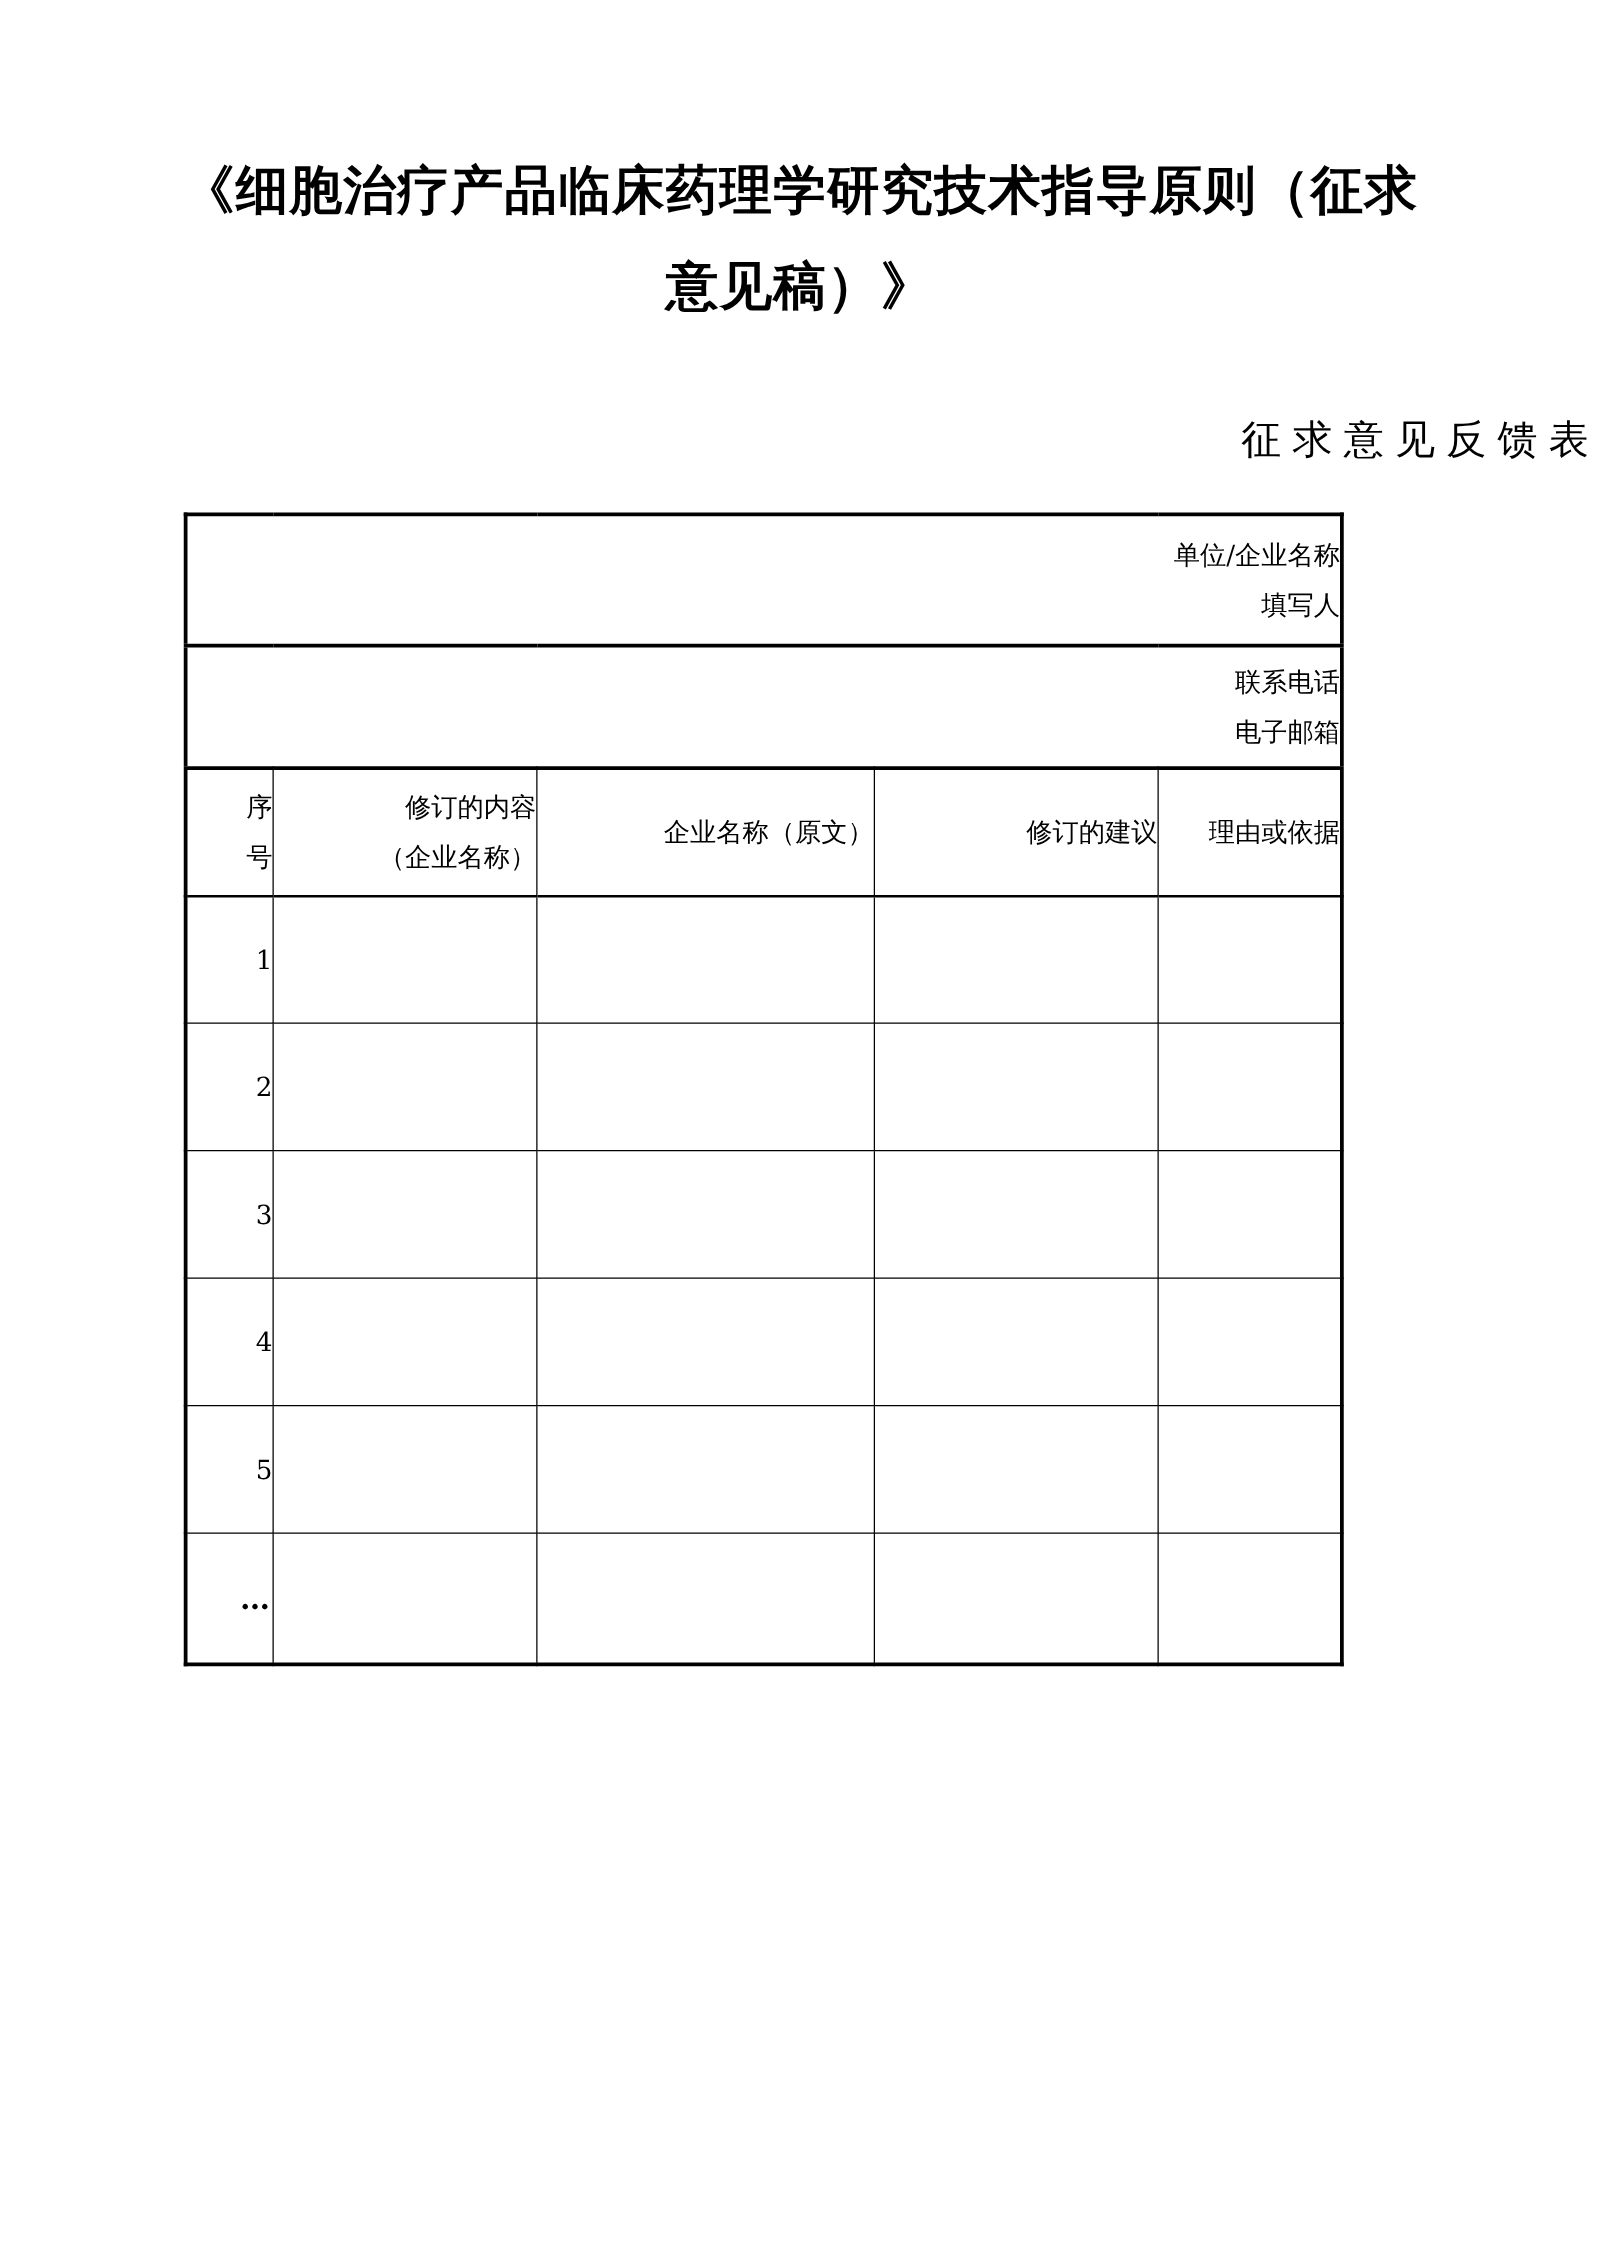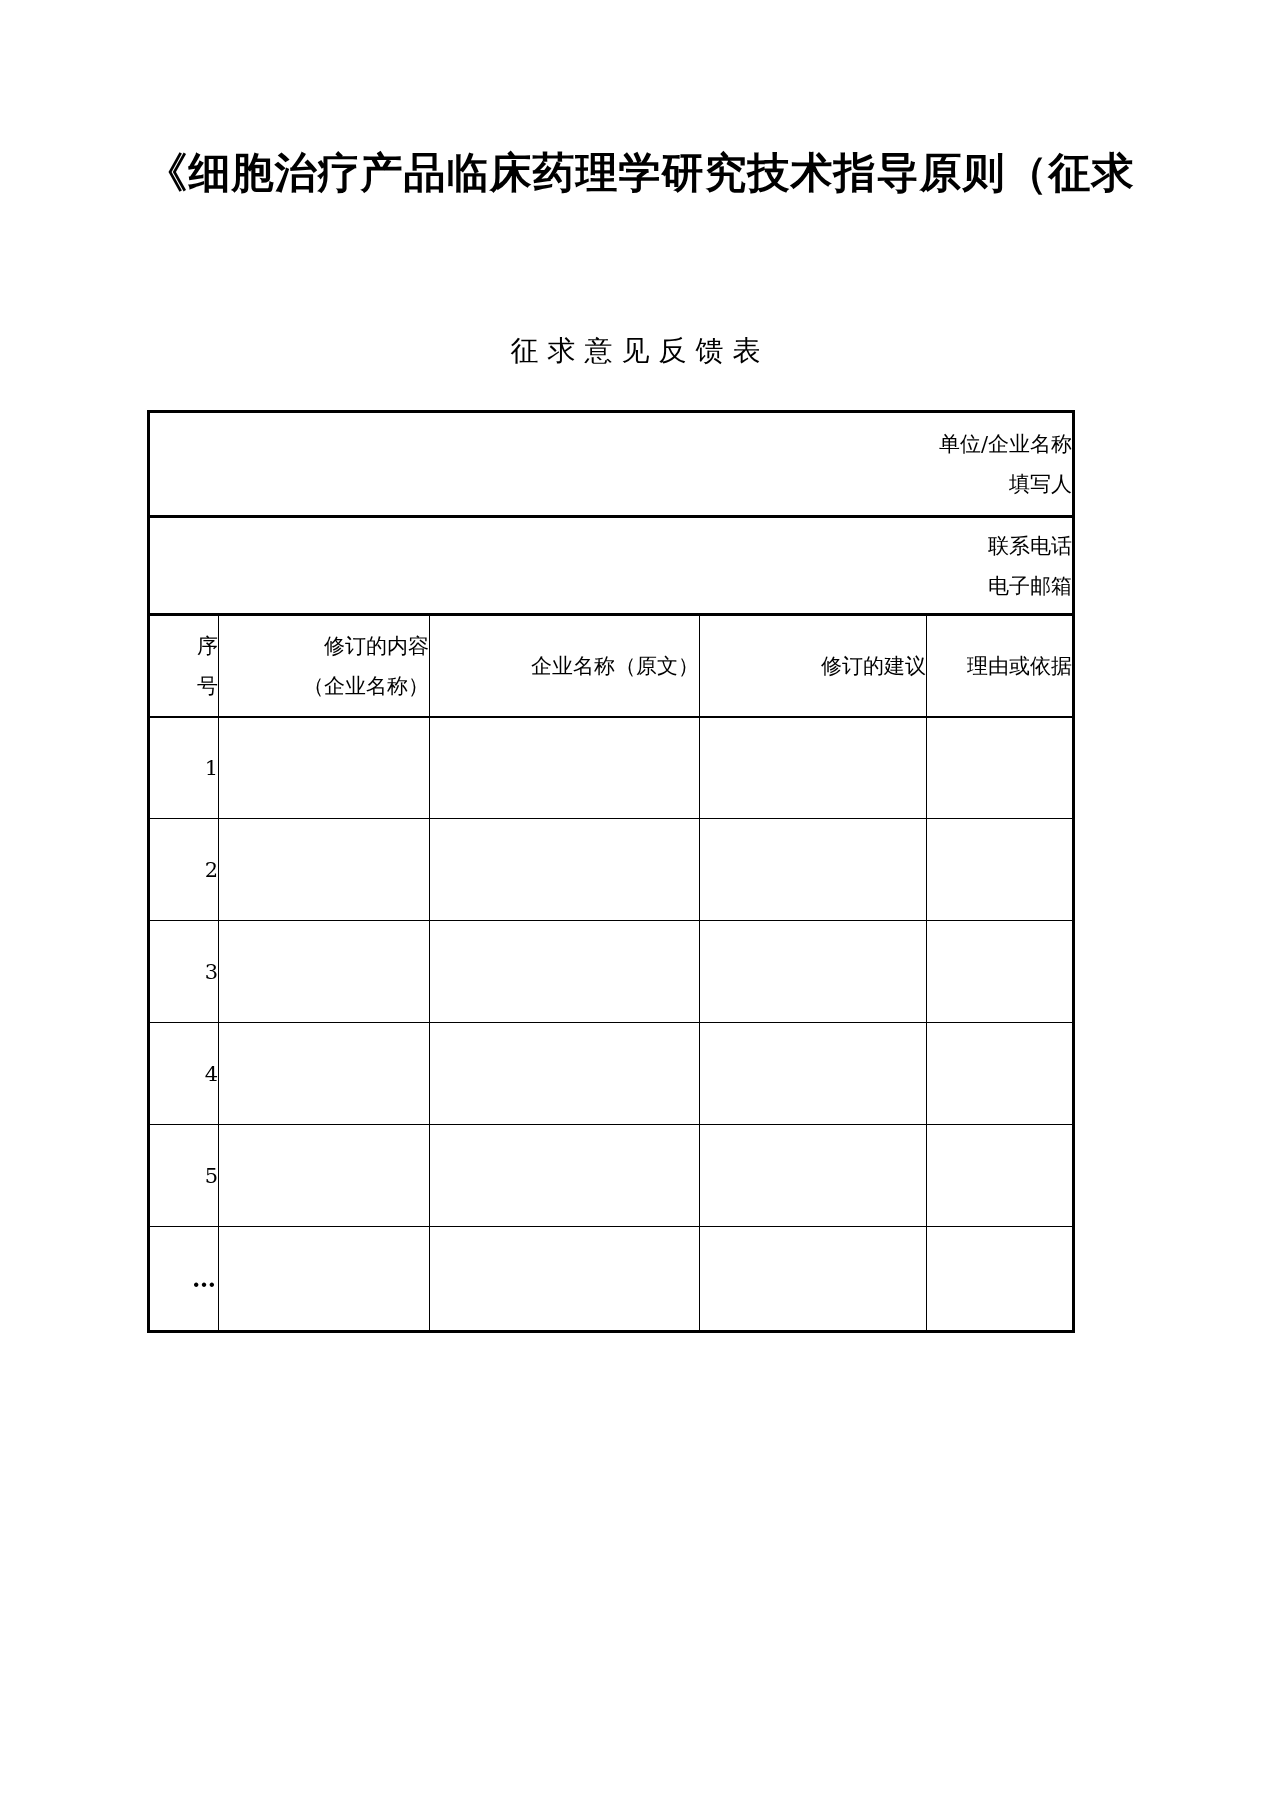--- a/index.html
+++ b/index.html
@@ -11,37 +11,37 @@
     position: relative;
     width: 1280px;
     height: 1811px;
     background: #ffffff;
     color: #000000;
     font-family: "DejaVu Serif", serif;
     overflow: hidden;
   }
   .doc-title {
     position: absolute;
-    top: 134px;
+    top: 113px;
     left: 60px;
     right: 60px;
     text-align: center;
     font-size: 42px;
     font-weight: bold;
     line-height: 77px;
     letter-spacing: 1px;
     white-space: nowrap;
   }
   .doc-subtitle {
     position: absolute;
     top: 328px;
     left: 0;
     right: 0;
-    text-align: center;
-    font-size: 28px;
+    text-align: right;
+    font-size: 32px;
     font-weight: normal;
     line-height: 46px;
     letter-spacing: 9px;
   }
   table.feedback {
     position: absolute;
     top: 410px;
     left: 147px;
     width: 925px;
     border-collapse: collapse;
@@ -77,20 +77,21 @@
   }
   .cell-line { display: block; }
 </style>
 </head>
 <body>
 
 <div class="page">
 
   <div class="doc-title">
     <span class="cell-line">《细胞治疗产品临床药理学研究技术指导原则（征求</span>
+    <span class="cell-line">意见稿）》</span>
   </div>
 
   <div class="doc-subtitle">征求意见反馈表</div>
 
   <table class="feedback">
     <colgroup>
       <col style="width:70px">
       <col style="width:211px">
       <col style="width:270px">
       <col style="width:227px">

